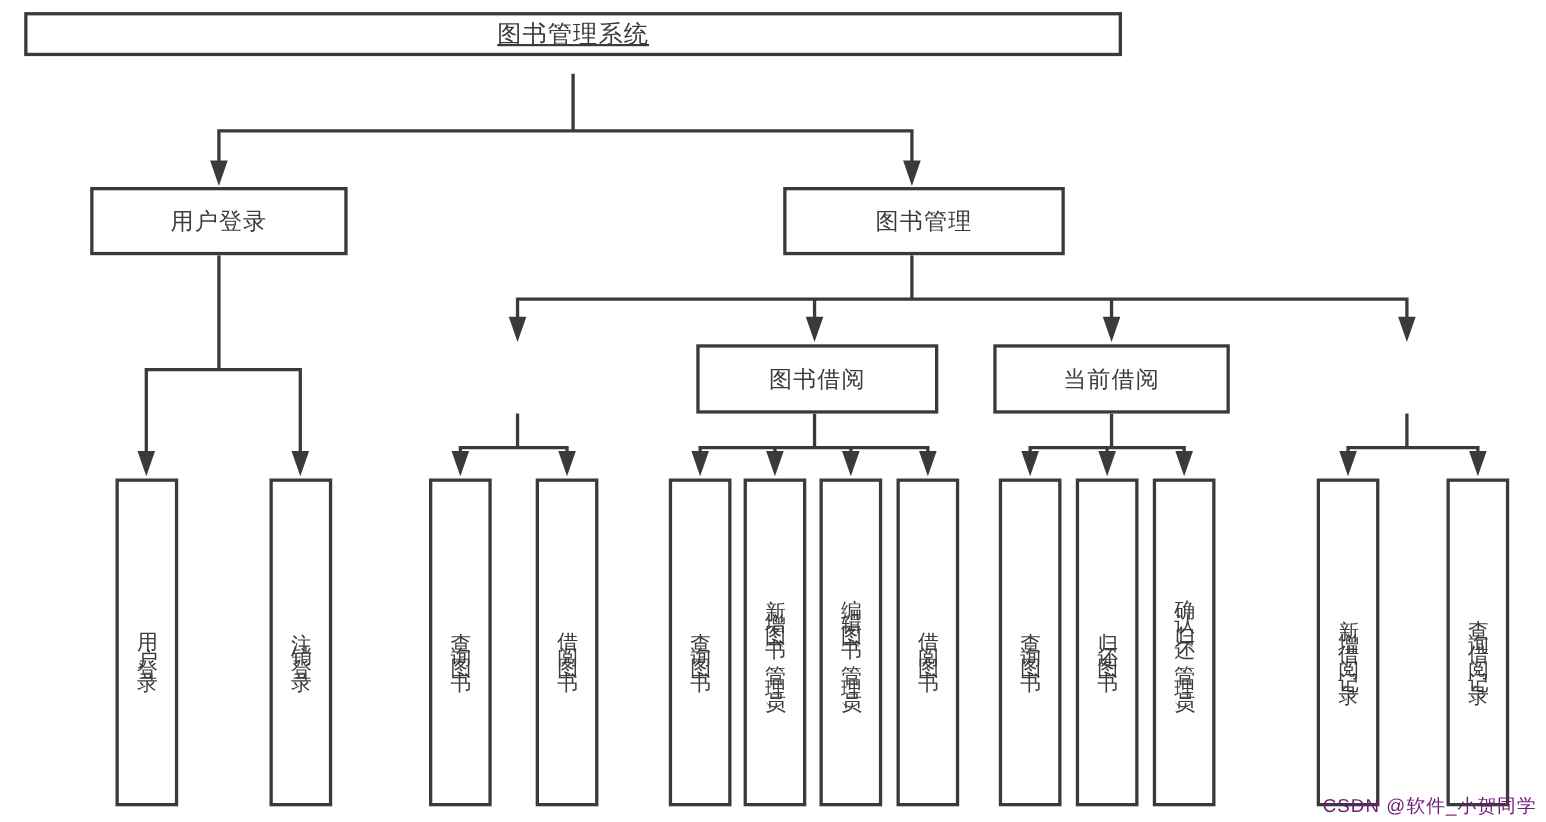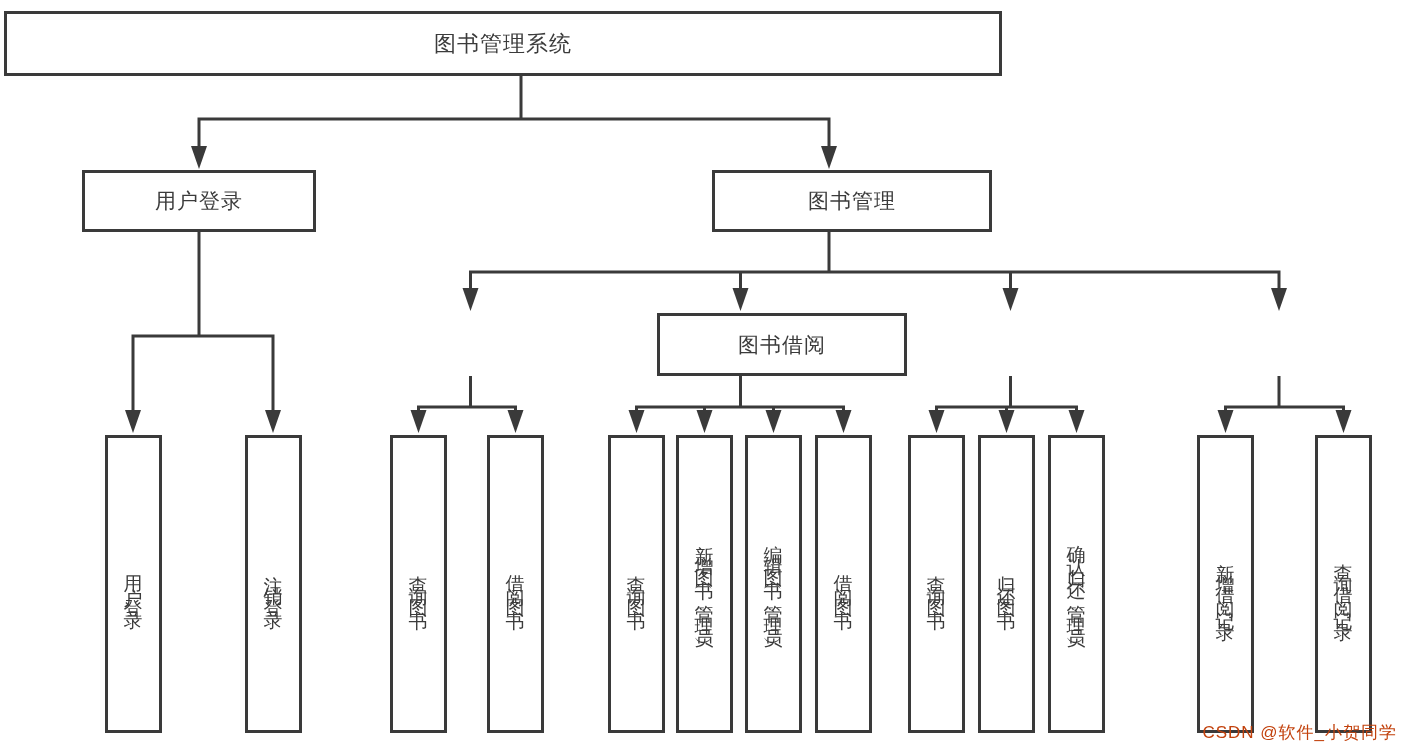--- a/index.html
+++ b/index.html
@@ -20,27 +20,27 @@
     position: absolute;
     box-sizing: border-box;
     background: #ffffff;
     border: 3px solid #3a3a3a;
     display: flex;
     align-items: center;
     justify-content: center;
     color: #3b3b3b;
   }
   .h-label { font-size: 21px; letter-spacing: 1px; white-space: nowrap; }
-  .root  { left: 4px;  top: 11px;  width: 998px; height: 65px; }
+  .root  { left: 22px;  top: 11px;  width: 998px; height: 40px; text-decoration: underline; }
   .root .h-label { font-size: 22px; }
   .l2-a  { left: 82px;  top: 170px; width: 234px; height: 62px; }
-  .l2-b  { left: 712px; top: 170px; width: 280px; height: 62px; }
+  .l2-b  { left: 712px; top: 170px; width: 256px; height: 62px; }
   .l3    { top: 313px;  height: 63px; }
   .l3-a  { left: 363px;  width: 215px; }
-  .l3-b  { left: 633px;  width: 250px; margin-left: 24px; }
+  .l3-b  { left: 633px;  width: 220px; }
   .l3-c  { left: 903px;  width: 215px; }
   .l3-d  { left: 1173px; width: 212px; }
   .leaf {
     top: 435px;
     width: 57px;
     height: 298px;
   }
   .v-label {
     writing-mode: vertical-rl;
     text-orientation: mixed;
@@ -61,21 +61,21 @@
   .lf9  { left: 908px; }
   .lf10 { left: 978px; }
   .lf11 { left: 1048px; }
   .lf12 { left: 1197px; }
   .lf13 { left: 1315px; }
   #watermark {
     position: absolute;
     right: 8px;
     bottom: 3px;
     font-size: 17px;
-    color: #c2410c;
+    color: #701a75;
     letter-spacing: 1px;
     z-index: 5;
     white-space: nowrap;
   }
 </style>
 </head>
 <body>
 
 <div id="canvas">
 
@@ -145,20 +145,23 @@
   <div class="box l2-a">
     <span class="h-label">用户登录</span>
   </div>
   <div class="box l2-b">
     <span class="h-label">图书管理</span>
   </div>
 
   <div class="box l3 l3-b">
     <span class="h-label">图书借阅</span>
   </div>
+  <div class="box l3 l3-c">
+    <span class="h-label">当前借阅</span>
+  </div>
 
   <div class="box leaf lf1">
     <span class="v-label">用户登录</span>
   </div>
   <div class="box leaf lf2">
     <span class="v-label">注销登录</span>
   </div>
 
   <div class="box leaf lf3">
     <span class="v-label">查询图书</span>

